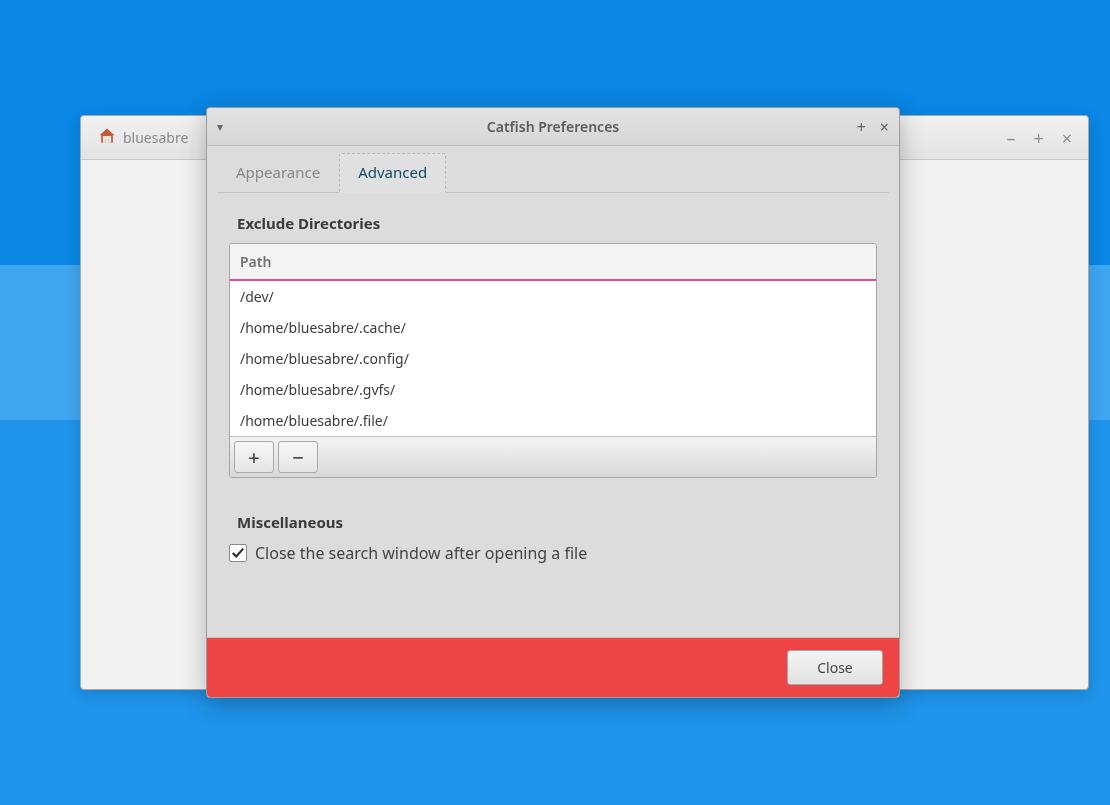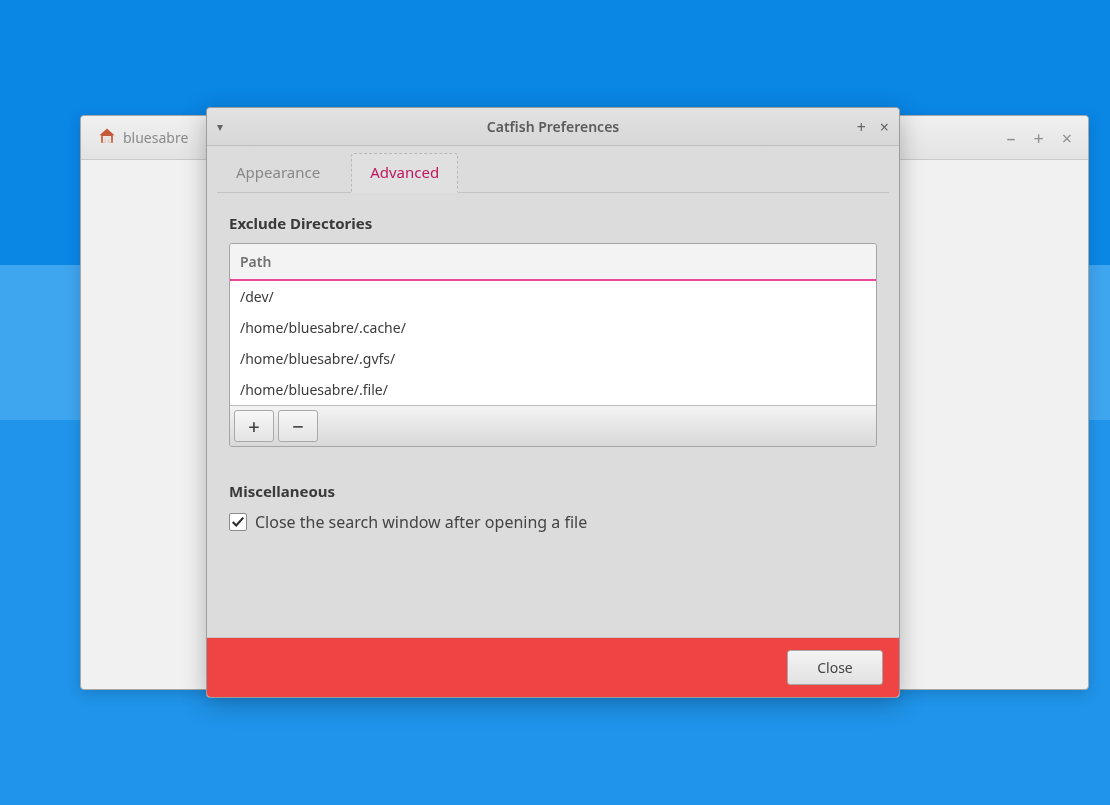--- a/index.html
+++ b/index.html
@@ -101,34 +101,34 @@
     display: flex;
     gap: 14px;
     color: #666;
     font-size: 16px;
   }
   .dialog-titlebar .right-ctrls span { cursor: pointer; line-height: 1; }
 
   .tab-strip {
     display: flex;
     padding: 6px 10px 0 10px;
-    gap: 12px;
+    gap: 0;
     background: #dcdcdc;
   }
   .tab {
     padding: 8px 18px 10px 18px;
     font-size: 15px;
     color: #888;
     cursor: pointer;
     border: 1px solid transparent;
     position: relative;
     top: 1px;
   }
   .tab.active {
-    color: #be185d;
+    color: #0c4a6e;
     background: #e0e0e0;
     border: 1px dashed #b9b9b9;
     border-bottom: 1px solid #e0e0e0;
     border-radius: 3px 3px 0 0;
   }
   .tab-underline {
     height: 1px;
     background: #c4c4c4;
     margin: 0 10px;
   }
@@ -137,21 +137,21 @@
     flex: 1;
     padding: 14px 22px 0 22px;
     display: flex;
     flex-direction: column;
   }
 
   .section-title {
     font-weight: 700;
     font-size: 15px;
     color: #3a3a3a;
-    margin: 6px 0 10px 0;
+    margin: 6px 0 10px 8px;
   }
 
   .list-frame {
     border: 1px solid #a6a6a6;
     border-radius: 3px;
     background: #e4e4e4;
     overflow: hidden;
   }
   .list-header {
     background: #f3f3f3;
@@ -267,20 +267,21 @@
     <div class="tab-underline"></div>
 
     <div class="dialog-body">
       <div class="section-title">Exclude Directories</div>
 
       <div class="list-frame">
         <div class="list-header">Path</div>
         <div class="list-body">
           <div class="list-row">/dev/</div>
           <div class="list-row">/home/bluesabre/.cache/</div>
+          <div class="list-row">/home/bluesabre/.config/</div>
           <div class="list-row">/home/bluesabre/.gvfs/</div>
           <div class="list-row">/home/bluesabre/.file/</div>
         </div>
         <div class="list-toolbar">
           <div class="tb-btn">
             <span>+</span>
           </div>
           <div class="tb-btn">
             <span>−</span>
           </div>

